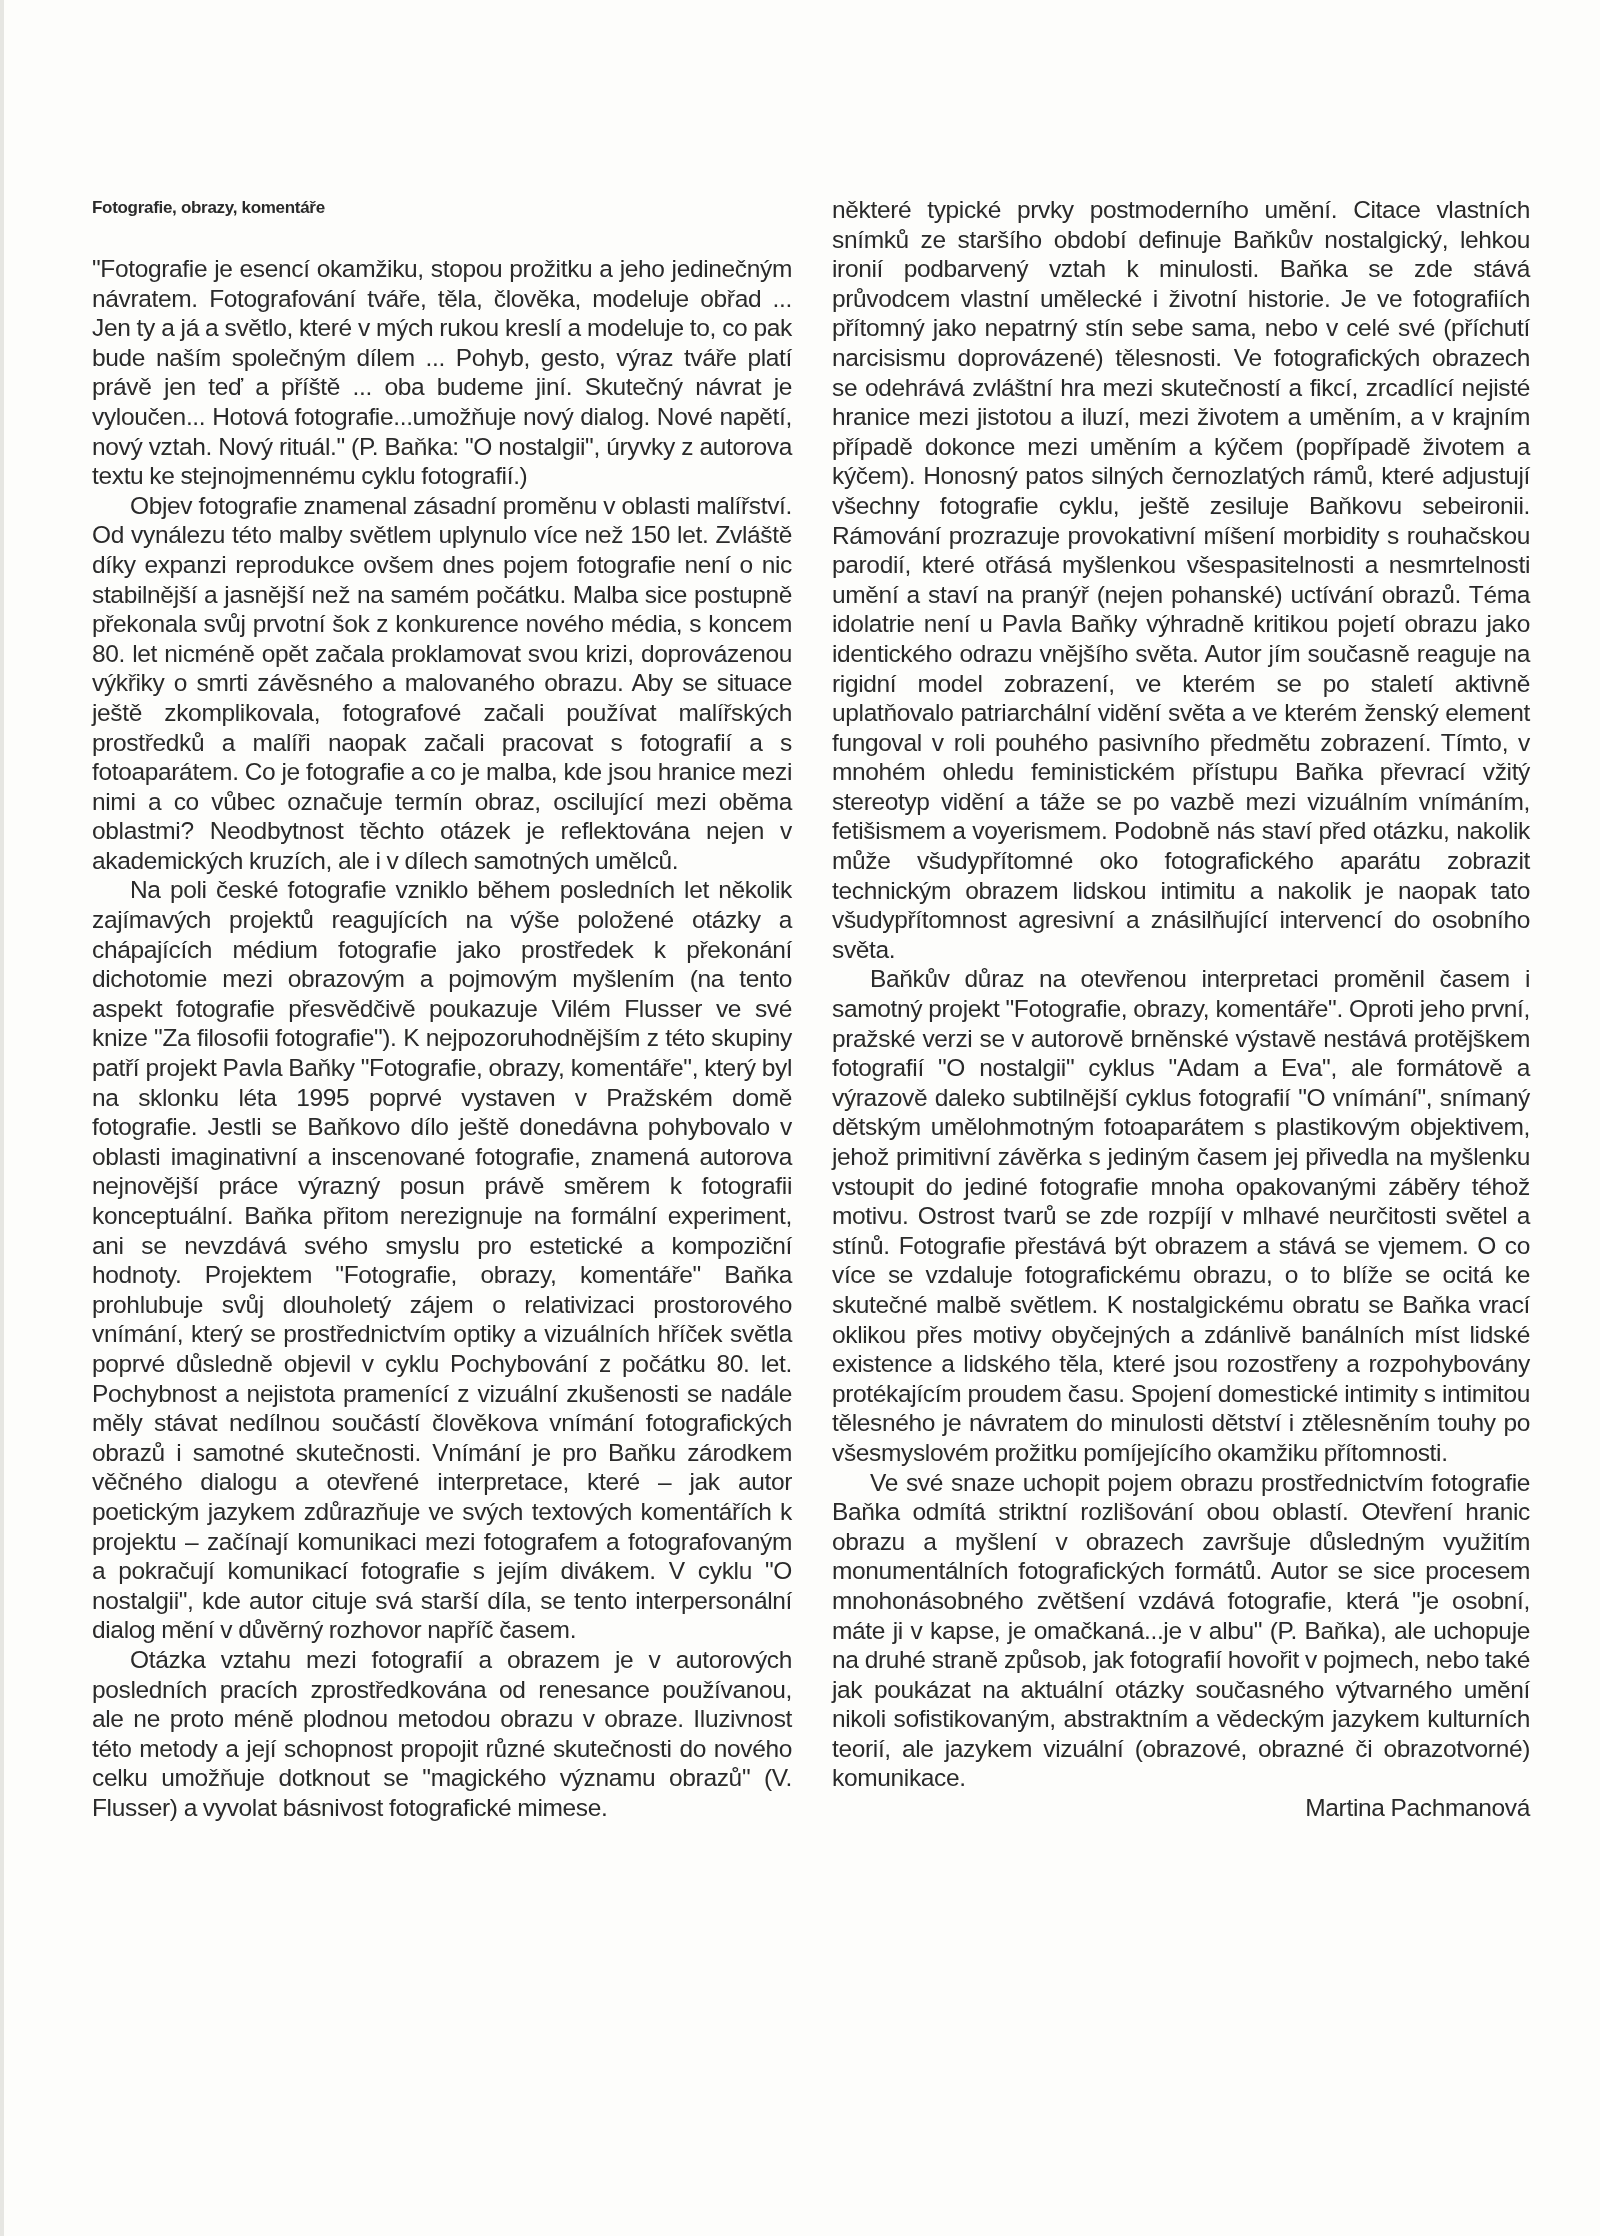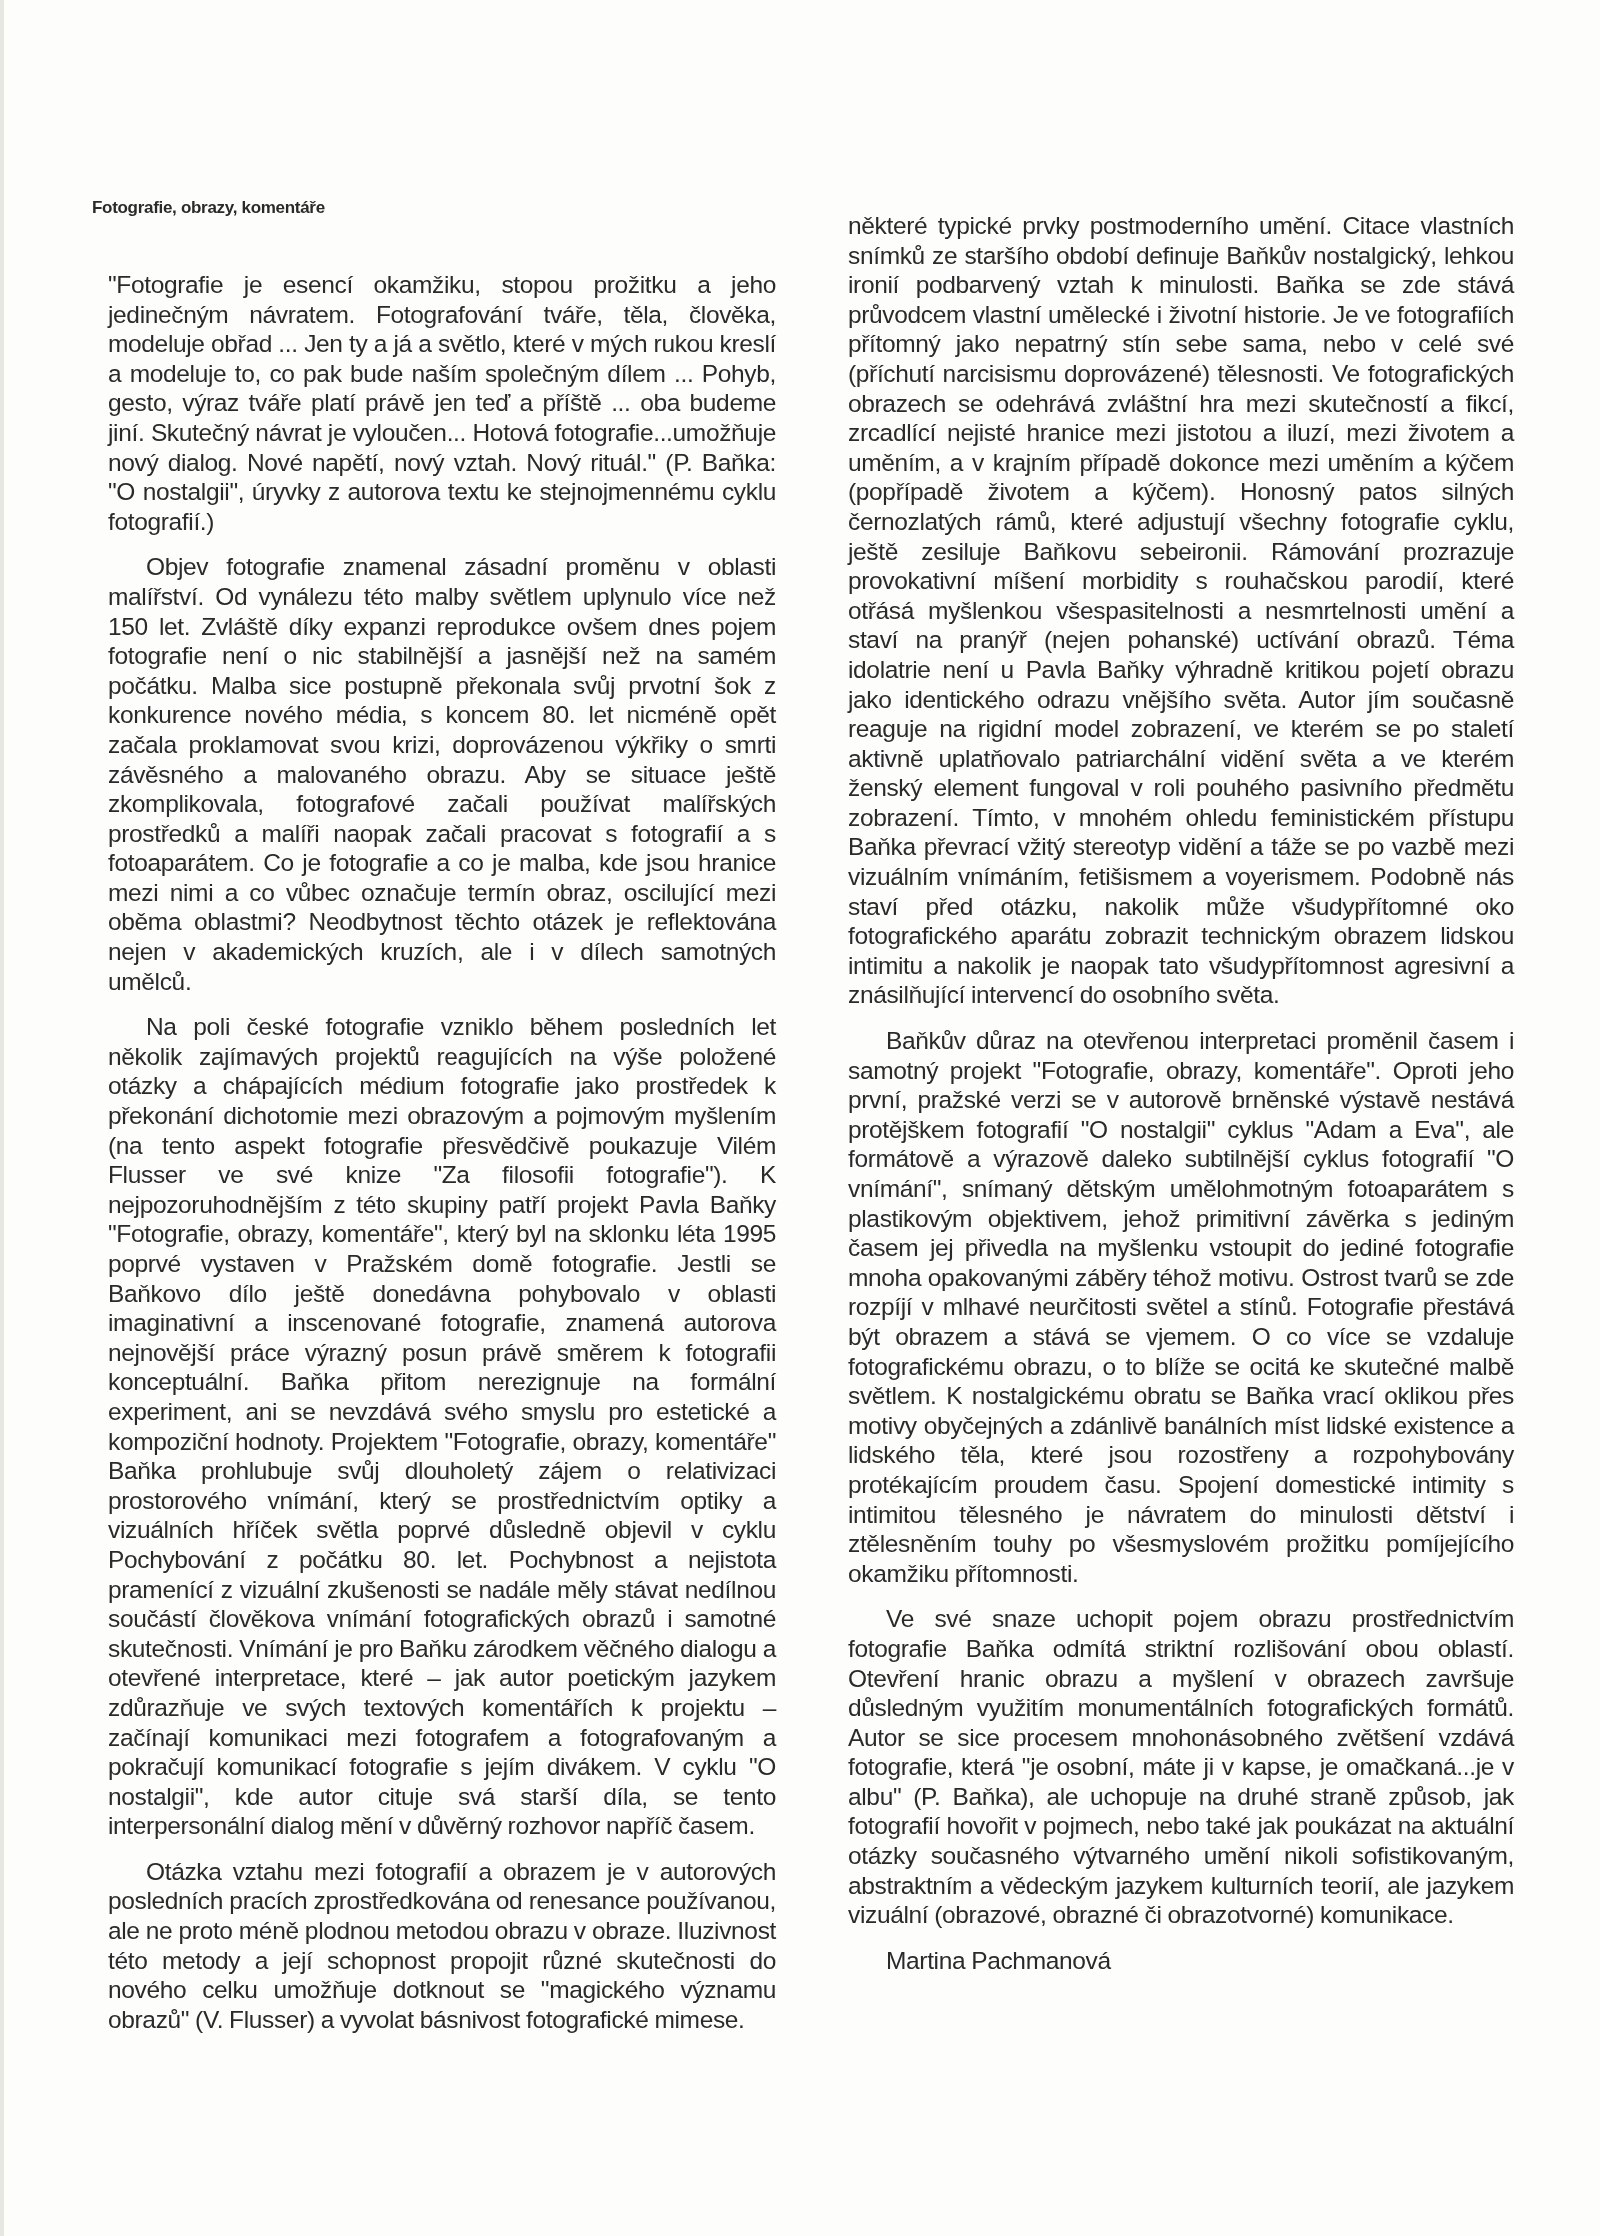--- a/index.html
+++ b/index.html
@@ -31,23 +31,24 @@
       width: 700px;
       font-size: 24.5px;
       line-height: 29.6px;
       text-align: justify;
       letter-spacing: -0.35px;
       word-spacing: -0.5px;
       hyphens: manual;
     }
     .col-left { left: 92px; top: 254px; }
     .col-right { left: 832px; top: 195px; width: 698px; }
-    .column p { margin: 16px; text-indent: 38px; }
+    .column p { margin: 0; text-indent: 38px; }
     .column p.noindent { text-indent: 0; }
     .signature {
+      text-align: right;
       margin-top: 4px;
       text-indent: 0;
     }
   </style>
 </head>
 <body>
 
 <div class="scan-edge"></div>
 
 <div class="title">Fotografie, obrazy, komentáře</div>

